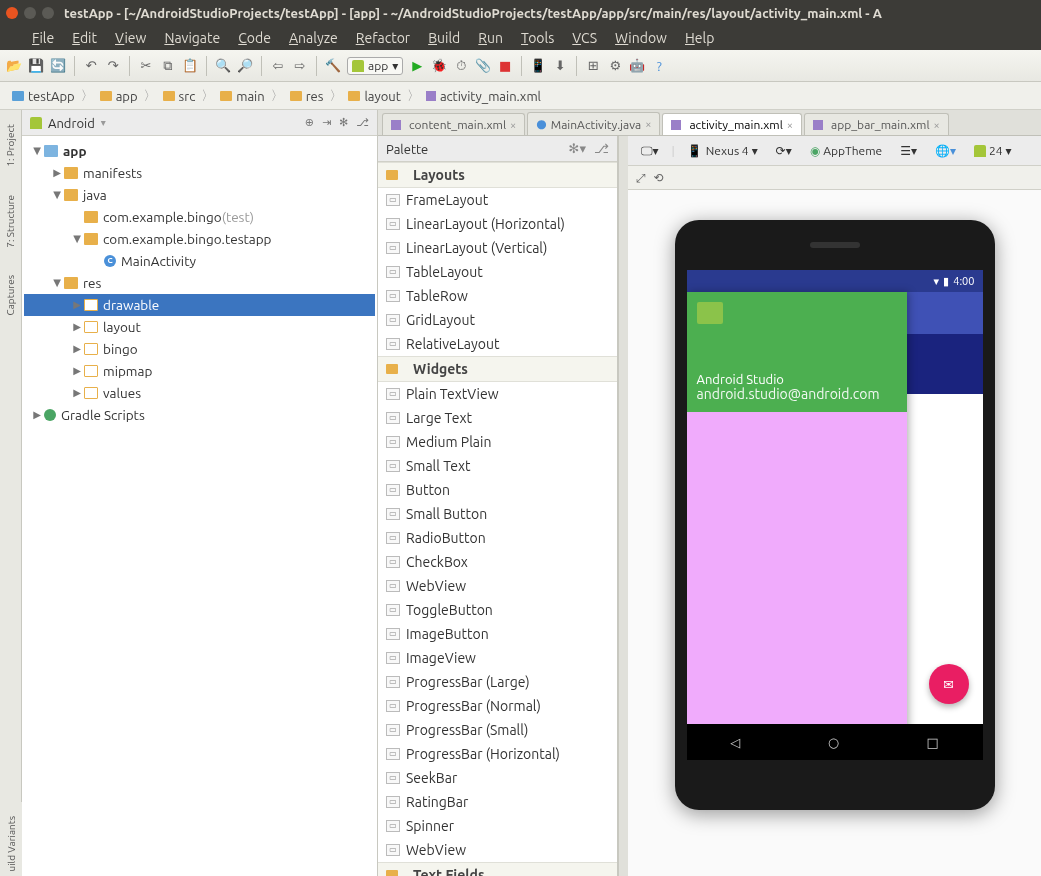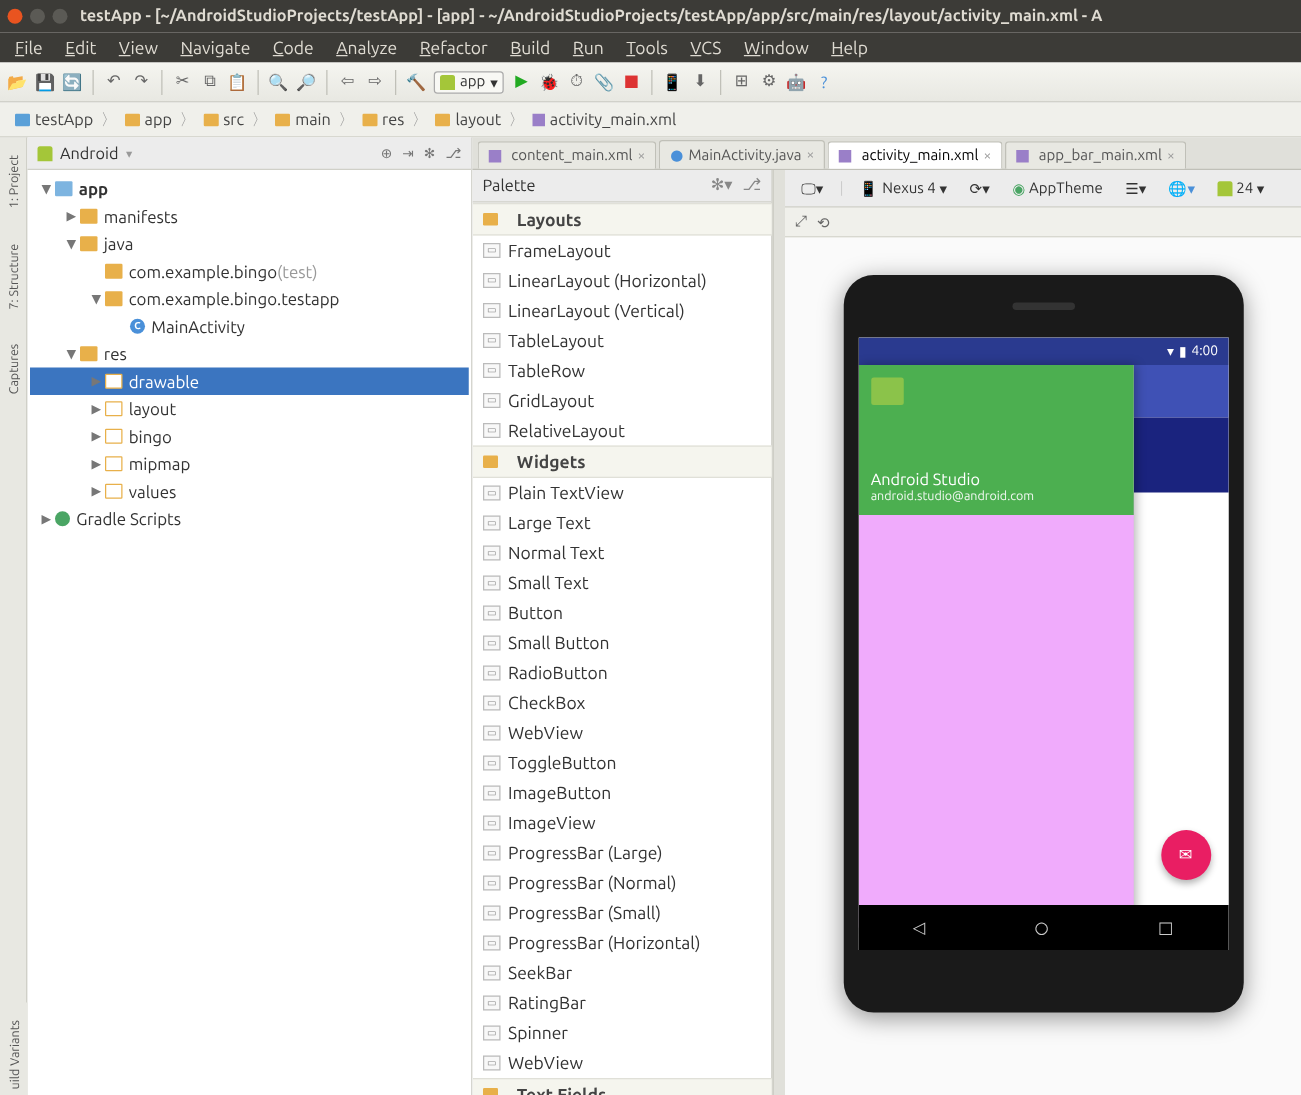--- a/index.html
+++ b/index.html
@@ -4,21 +4,21 @@
 <style>
 * { box-sizing: border-box; margin: 0; padding: 0; font-family: "Ubuntu", "DejaVu Sans", sans-serif; }
 body { width: 1041px; height: 876px; background: #ededed; font-size: 13px; color: #333; overflow: hidden; }
 
 .titlebar { background: #3c3b37; color: #dfdbd2; height: 26px; display: flex; align-items: center; padding: 0 6px; font-size: 13px; font-weight: bold; }
 .titlebar .winbtns { display: flex; gap: 6px; margin-right: 10px; }
 .winbtn { width: 12px; height: 12px; border-radius: 50%; }
 .winbtn.close { background: #e95420; }
 .winbtn.min, .winbtn.max { background: #5b5a55; }
 
-.menubar { background: #3c3b37; color: #dfdbd2; height: 24px; display: flex; align-items: center; padding: 0 4px; font-size: 14px; gap: 2px; }
+.menubar { background: #3c3b37; color: #dfdbd2; height: 24px; display: flex; align-items: center; padding: 0 24px; font-size: 14px; gap: 2px; }
 .menubar .mitem { padding: 2px 8px; cursor: pointer; }
 .menubar .mitem u { text-decoration: underline; }
 
 .toolbar { background: linear-gradient(#f5f5f0, #e8e8e2); height: 32px; border-bottom: 1px solid #c8c8c0; display: flex; align-items: center; padding: 0 6px; gap: 6px; }
 .tb-ico { width: 16px; height: 16px; display: inline-flex; align-items: center; justify-content: center; font-size: 13px; color: #666; cursor: pointer; }
 .tb-sep { width: 1px; height: 20px; background: #c0c0b8; margin: 0 2px; }
 .tb-combo { border: 1px solid #aaa; background: #f8f8f4; border-radius: 3px; padding: 1px 4px; display: flex; align-items: center; gap: 4px; font-size: 12px; }
 .android-ico { width: 12px; height: 12px; background: #a4c639; border-radius: 2px 2px 0 0; position: relative; }
 
 .breadcrumb { background: #f0f0eb; height: 28px; border-bottom: 1px solid #d0d0c8; display: flex; align-items: center; padding: 0 6px; font-size: 13px; }
@@ -72,21 +72,21 @@
 
 .phone { width: 320px; height: 590px; background: #1a1a1a; border-radius: 24px; padding: 50px 12px 50px 12px; position: relative; box-shadow: 0 4px 20px rgba(0,0,0,0.4); }
 .phone-speaker { position: absolute; top: 22px; left: 50%; transform: translateX(-50%); width: 50px; height: 6px; background: #333; border-radius: 3px; }
 .screen { width: 100%; height: 100%; background: #fff; position: relative; overflow: hidden; }
 .statusbar { height: 22px; background: #2a3a8f; color: #fff; display: flex; align-items: center; justify-content: flex-end; padding: 0 8px; font-size: 11px; gap: 4px; }
 .appbar { height: 42px; background: #3f51b5; color: #fff; display: flex; align-items: center; padding: 0 14px; font-size: 17px; }
 .drawer { position: absolute; top: 22px; left: 0; width: 220px; height: 450px; background: #f0abfc; box-shadow: 2px 0 8px rgba(0,0,0,0.3); }
 .drawer-head { height: 120px; background: #4caf50; color: #fff; padding: 10px; display: flex; flex-direction: column; justify-content: space-between; }
 .drawer-head .av { width: 26px; height: 22px; background: #8bc34a; border-radius: 2px; }
 .drawer-head .dh-txt { font-size: 13px; }
-.drawer-head .dh-sub { font-size: 10px; opacity: 0.92; }
+.drawer-head .dh-sub { font-size: 14px; opacity: 0.92; }
 .fab { position: absolute; bottom: 56px; right: 14px; width: 40px; height: 40px; background: #e91e63; border-radius: 50%; display: flex; align-items: center; justify-content: center; color: #fff; box-shadow: 0 3px 6px rgba(0,0,0,0.3); }
 .navbar { position: absolute; bottom: 0; left: 0; right: 0; height: 36px; background: #000; display: flex; align-items: center; justify-content: space-around; color: #ccc; }
 .dark-overlay { position: absolute; top: 64px; right: 0; width: 76px; height: 60px; background: #1a237e; }
 
 .pscroll { width: 10px; background: #e0e0da; border-left: 1px solid #c8c8c0; }
 </style>
 </head>
 <body>
 
 <div class="titlebar">
@@ -354,21 +354,21 @@
             <div class="pal-item">
               <span class="pi-ico">▭</span>
               <span>Plain TextView</span>
             </div>
             <div class="pal-item">
               <span class="pi-ico">▭</span>
               <span>Large Text</span>
             </div>
             <div class="pal-item">
               <span class="pi-ico">▭</span>
-              <span>Normal Text</span>
+              <span>Medium Plain</span>
             </div>
             <div class="pal-item">
               <span class="pi-ico">▭</span>
               <span>Small Text</span>
             </div>
             <div class="pal-item">
               <span class="pi-ico">▭</span>
               <span>Button</span>
             </div>
             <div class="pal-item">

